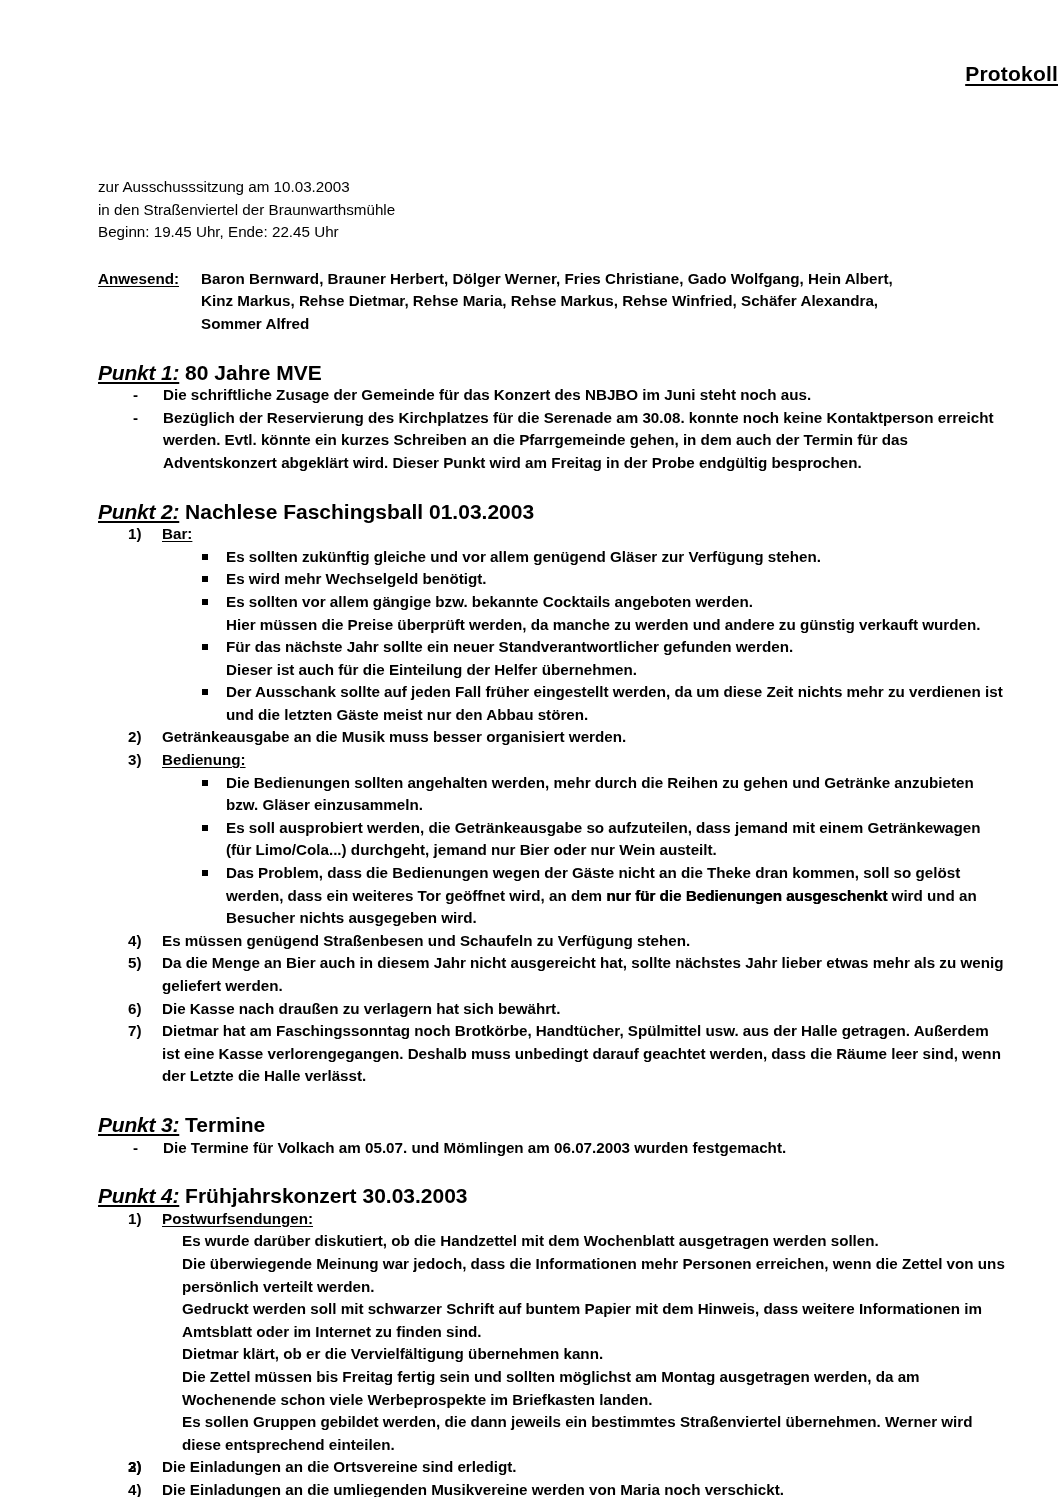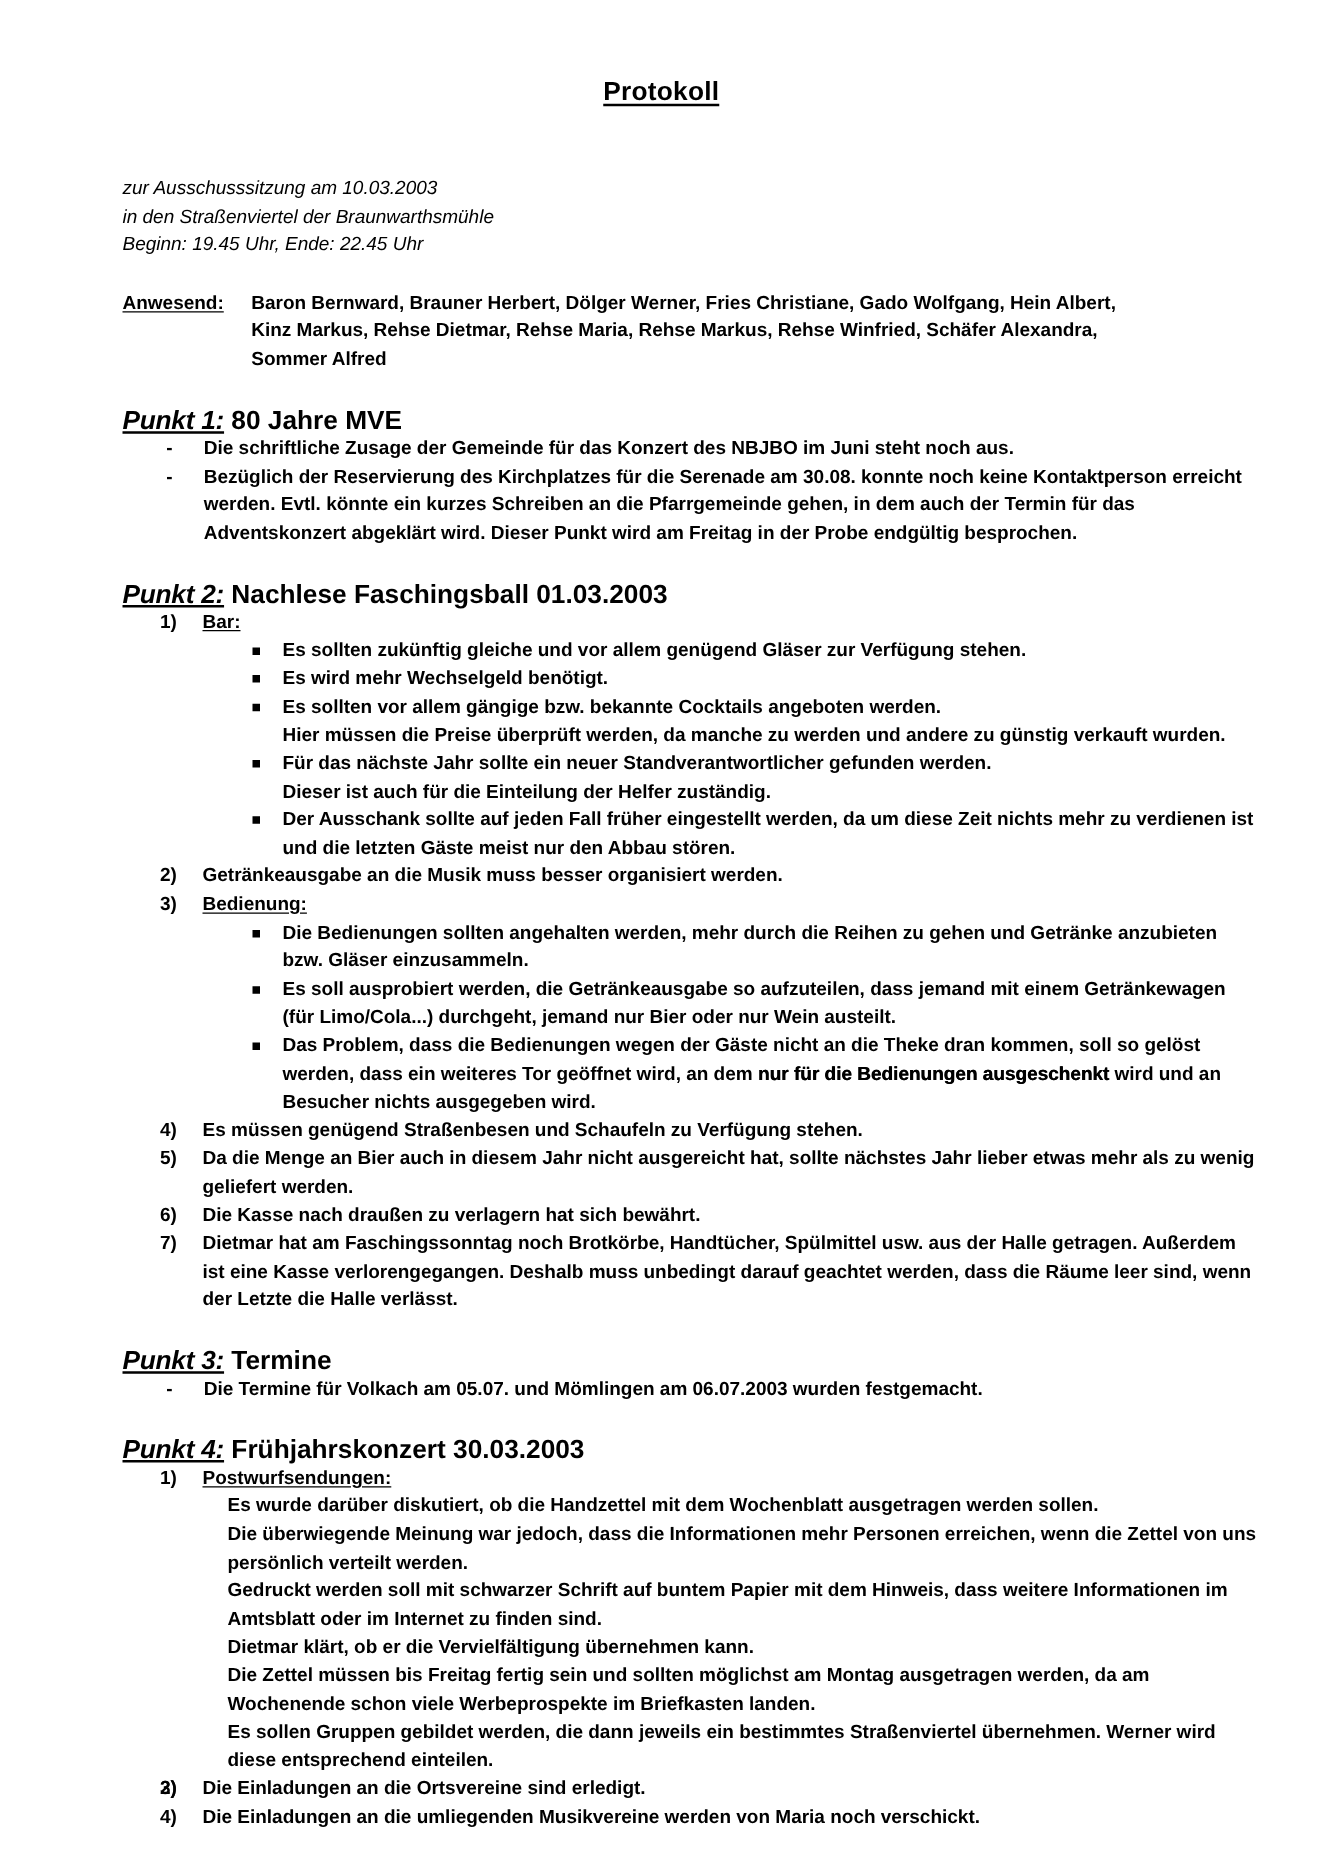--- a/index.html
+++ b/index.html
@@ -18,21 +18,21 @@
     position: relative;
     width: 1058px;
     height: 1497px;
     box-sizing: border-box;
     padding: 0;
     overflow: hidden;
   }
 
   
   .doc-title {
-    text-align: center;
+    text-align: right;
     font-size: 21px;
     font-weight: bold;
     text-decoration: underline;
     text-underline-offset: 3px;
     margin: 0;
     padding-top: 62px;
     letter-spacing: 0.2px;
   }
 
   
@@ -40,21 +40,21 @@
     padding-left: 98px;
     padding-right: 48px;
     margin-top: 0;
   }
   .line {
     font-size: 15.2px;
     line-height: 22.6px;
     white-space: pre-wrap;
   }
 
-  .intro-block { margin-top: 54px; font-style: italic; }
+  .intro-block { margin-top: 90px; }
 
   
   .anwesend-block {
     margin-top: 24px;
     position: relative;
   }
   .anwesend-label {
     position: absolute;
     left: 0;
     top: 0;
@@ -203,21 +203,21 @@
       <span>Es wird mehr Wechselgeld benötigt.</span>
     </div>
     <div class="sq-item">
       <span class="mk"></span>
       <span>Es sollten vor allem gängige bzw. bekannte Cocktails angeboten werden.</span>
       <span class="cont-line">Hier müssen die Preise überprüft werden, da manche zu werden und andere zu günstig verkauft wurden.</span>
     </div>
     <div class="sq-item">
       <span class="mk"></span>
       <span>Für das nächste Jahr sollte ein neuer Standverantwortlicher gefunden werden.</span>
-      <span class="cont-line">Dieser ist auch für die Einteilung der Helfer zuständig.</span>
+      <span class="cont-line">Dieser ist auch für die Einteilung der Helfer übernehmen.</span>
     </div>
     <div class="sq-item">
       <span class="mk"></span>
       <span>Der Ausschank sollte auf jeden Fall früher eingestellt werden, da um diese Zeit nichts mehr zu verdienen ist und die letzten Gäste meist nur den Abbau stören.</span>
     </div>
 
     <div class="num-item">
       <span class="mk">2)</span>
       <span>Getränkeausgabe an die Musik muss besser organisiert werden.</span>
     </div>

